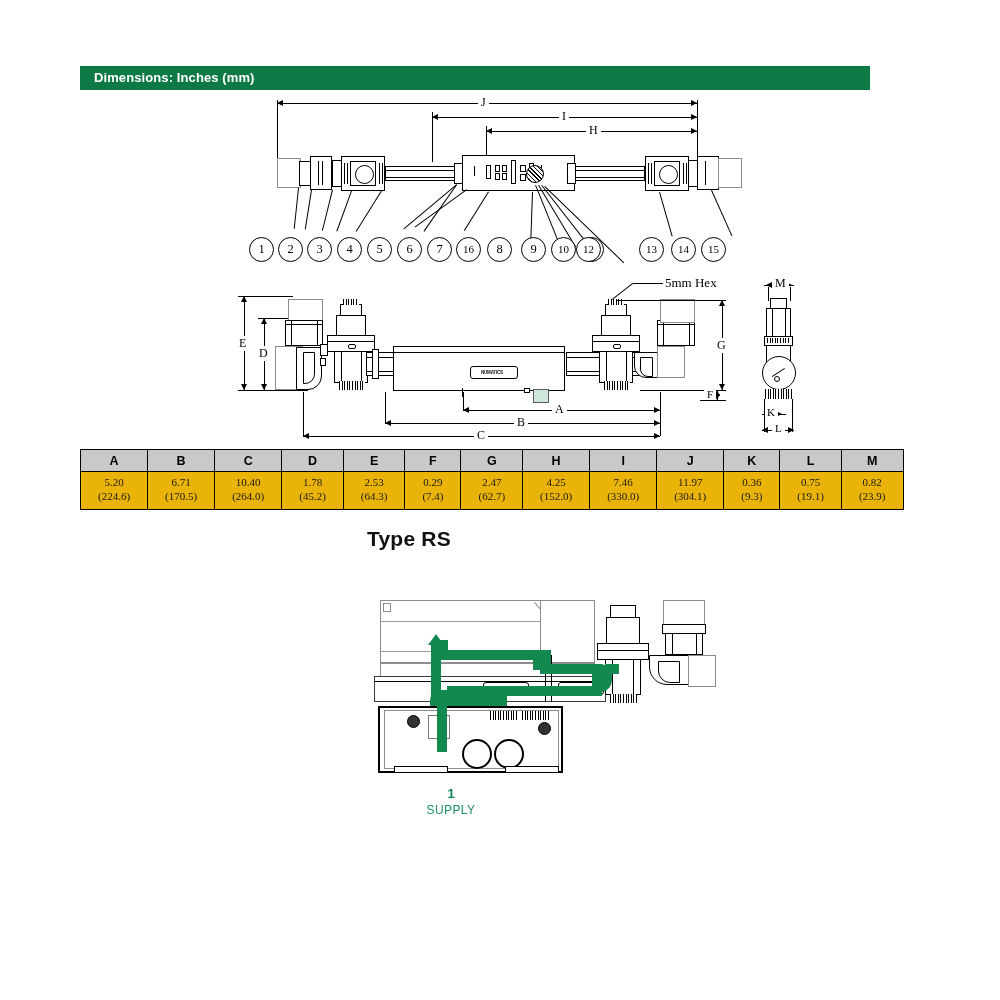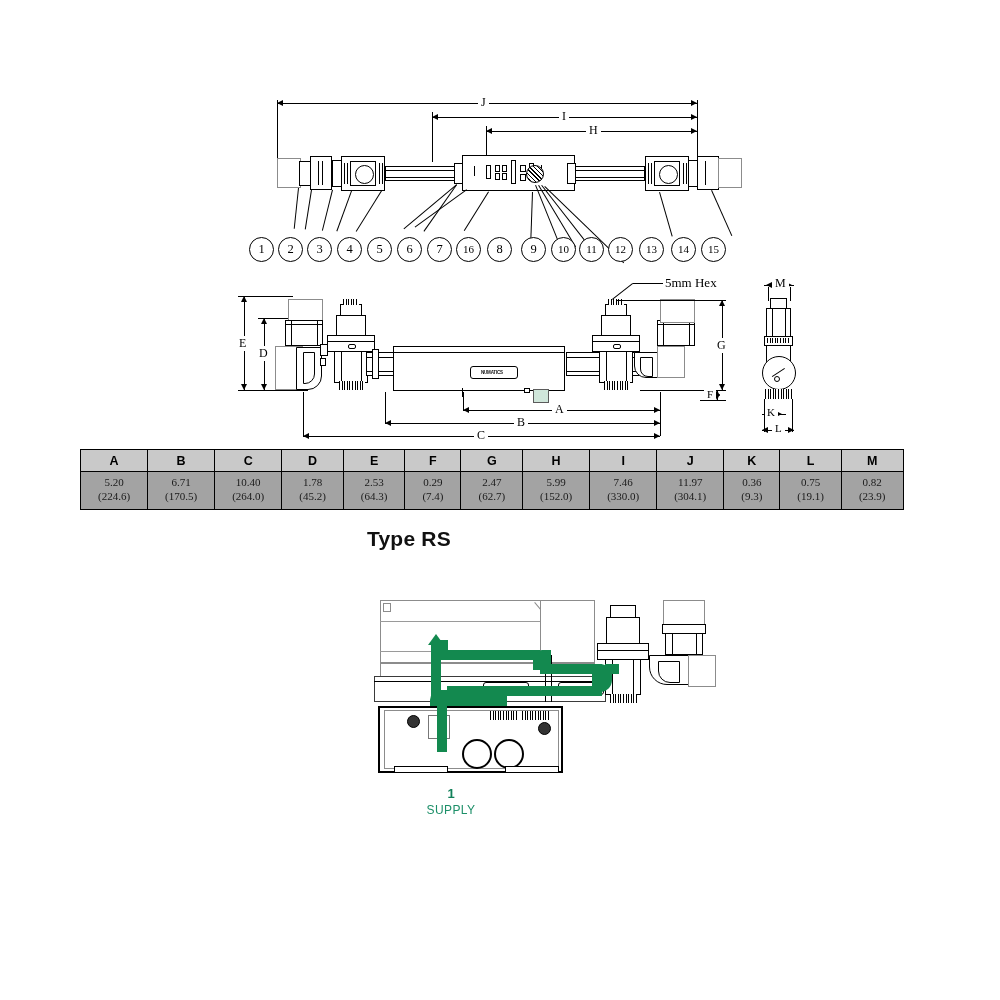--- a/index.html
+++ b/index.html
@@ -71,21 +71,21 @@
   }
   .dimtable th,.dimtable td{
     border:1px solid #000;text-align:center;
     font-family:"Liberation Serif","DejaVu Serif",serif;
   }
   .dimtable th{
     background:#c9c9c9;font-size:12.5px;font-weight:bold;height:19px;
     font-family:"Liberation Sans","DejaVu Sans",sans-serif;
   }
   .dimtable td{
-    background:#a3a3a3;font-size:11px;line-height:1.25;padding:4px 17px 5px;color:#1a1a1a;
+    background:#eab308;font-size:11px;line-height:1.25;padding:4px 17px 5px;color:#1a1a1a;
   }
   .dimtable td .mm{display:block;}
 
   
   .typers{
     position:absolute;left:367px;top:527px;
     font-size:21px;font-weight:bold;color:#111;letter-spacing:.2px;
   }
   .caption{
     position:absolute;left:370px;top:848px;width:280px;text-align:left;
@@ -115,20 +115,23 @@
     position:absolute;font-size:4.5px;font-weight:bold;color:#111;
     letter-spacing:-.2px;white-space:nowrap;
   }
   .gchip{position:absolute;background:#cfe6da;border:1px solid #5b5b5b;}
 </style>
 </head>
 <body>
 
 <div class="page">
 
+  <div class="greenbar">
+    <span>Dimensions: Inches (mm)</span>
+  </div>
 
   <div>
 
     <div class="ext" style="left:277px;top:100px;height:62px;"></div>
     <div class="ext" style="left:697px;top:100px;height:62px;"></div>
     <div class="dim" style="left:277px;top:103px;width:420px;"></div>
     <div class="dimlbl" style="left:478px;top:95px;">J</div>
 
     <div class="ext" style="left:432px;top:112px;height:50px;"></div>
     <div class="ext" style="left:697px;top:112px;height:28px;"></div>
@@ -224,21 +227,21 @@
     <div class="bubble" style="left:307px;top:237px;">3</div>
     <div class="bubble" style="left:337px;top:237px;">4</div>
     <div class="bubble" style="left:367px;top:237px;">5</div>
     <div class="bubble" style="left:397px;top:237px;">6</div>
     <div class="bubble" style="left:427px;top:237px;">7</div>
     <div class="bubble n2" style="left:456px;top:237px;">16</div>
     <div class="bubble" style="left:487px;top:237px;">8</div>
     <div class="bubble" style="left:521px;top:237px;">9</div>
     <div class="bubble n2" style="left:551px;top:237px;">10</div>
     <div class="bubble n2" style="left:579px;top:237px;">11</div>
-    <div class="bubble n2" style="left:608px;top:237px;">12</div>
+    <div class="bubble n2" style="left:576px;top:237px;">12</div>
     <div class="bubble n2" style="left:639px;top:237px;">13</div>
     <div class="bubble n2" style="left:671px;top:237px;">14</div>
     <div class="bubble n2" style="left:701px;top:237px;text-align:right;">15</div>
   </div>
 
   <div>
 
     <div class="exth" style="left:238px;top:296px;width:55px;"></div>
     <div class="exth" style="left:238px;top:390px;width:70px;"></div>
     <div class="dimv" style="left:244px;top:296px;height:94px;"></div>
@@ -387,21 +390,21 @@
     </thead>
     <tbody>
       <tr>
         <td><span>5.20</span><span class="mm">(224.6)</span></td>
         <td><span>6.71</span><span class="mm">(170.5)</span></td>
         <td><span>10.40</span><span class="mm">(264.0)</span></td>
         <td><span>1.78</span><span class="mm">(45.2)</span></td>
         <td><span>2.53</span><span class="mm">(64.3)</span></td>
         <td><span>0.29</span><span class="mm">(7.4)</span></td>
         <td><span>2.47</span><span class="mm">(62.7)</span></td>
-        <td><span>5.99</span><span class="mm">(152.0)</span></td>
+        <td><span>4.25</span><span class="mm">(152.0)</span></td>
         <td><span>7.46</span><span class="mm">(330.0)</span></td>
         <td><span>11.97</span><span class="mm">(304.1)</span></td>
         <td><span>0.36</span><span class="mm">(9.3)</span></td>
         <td><span>0.75</span><span class="mm">(19.1)</span></td>
         <td><span>0.82</span><span class="mm">(23.9)</span></td>
       </tr>
     </tbody>
   </table>
 
   <div class="typers">Type RS</div>

